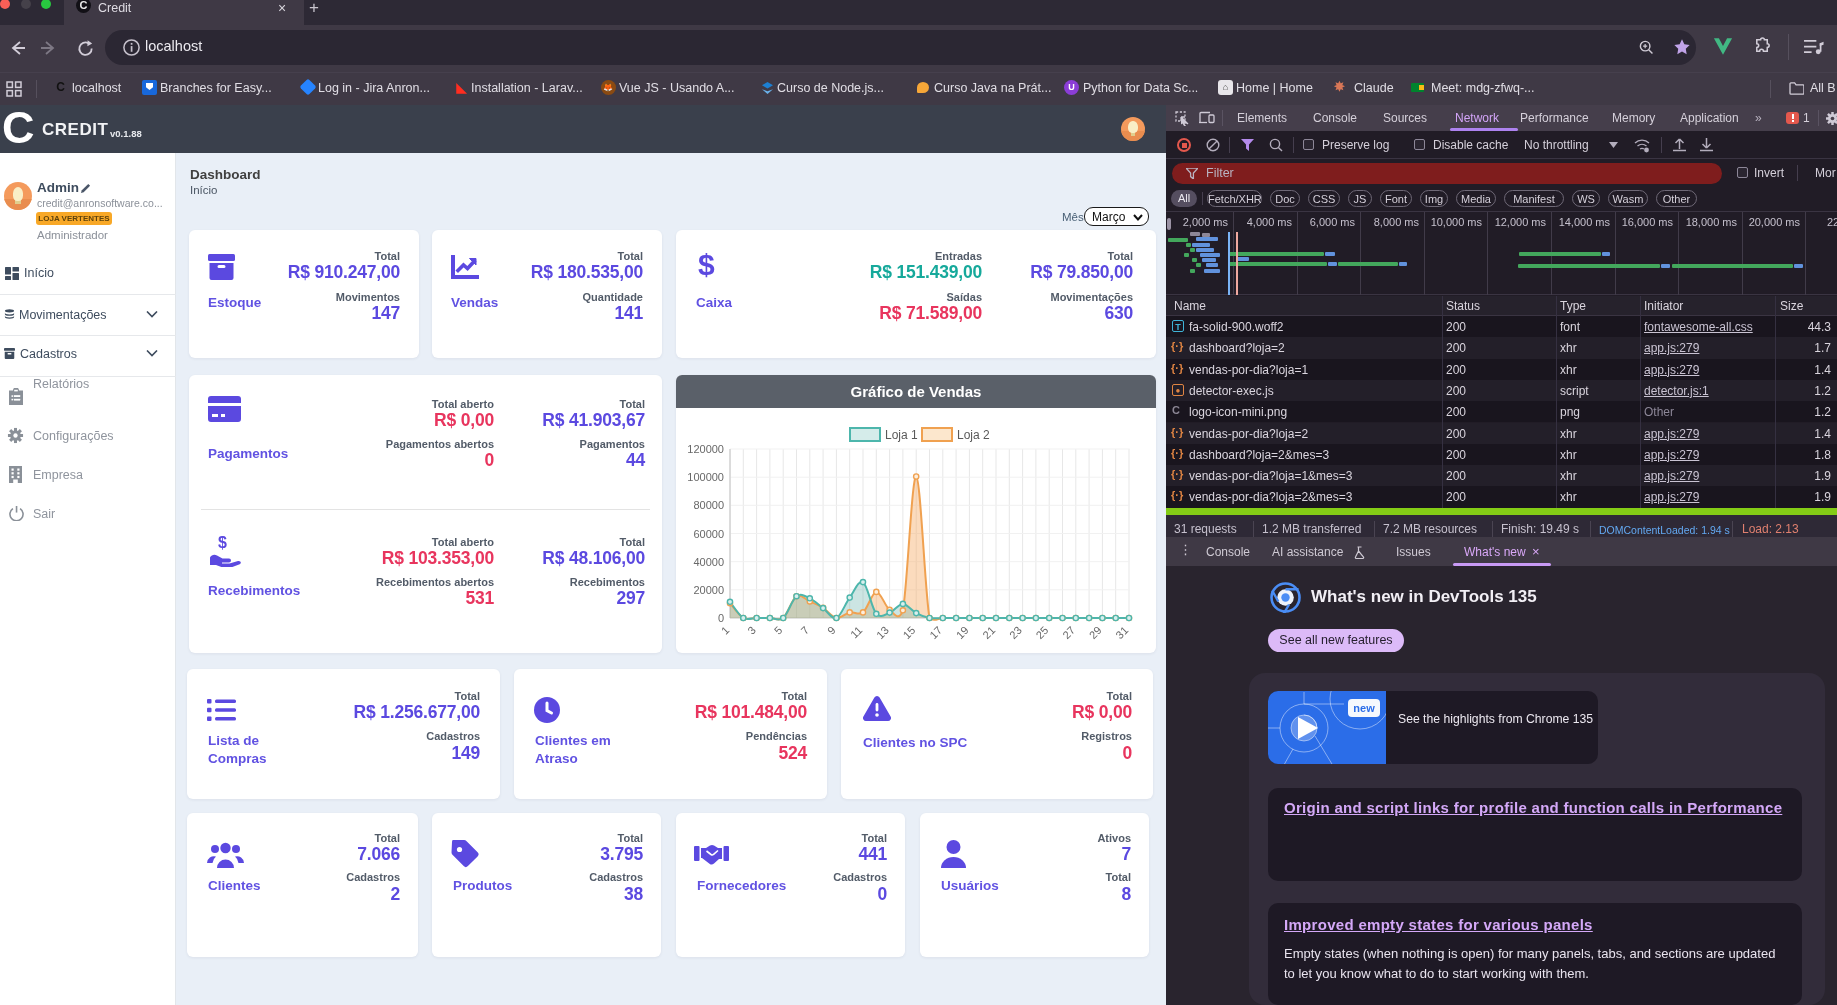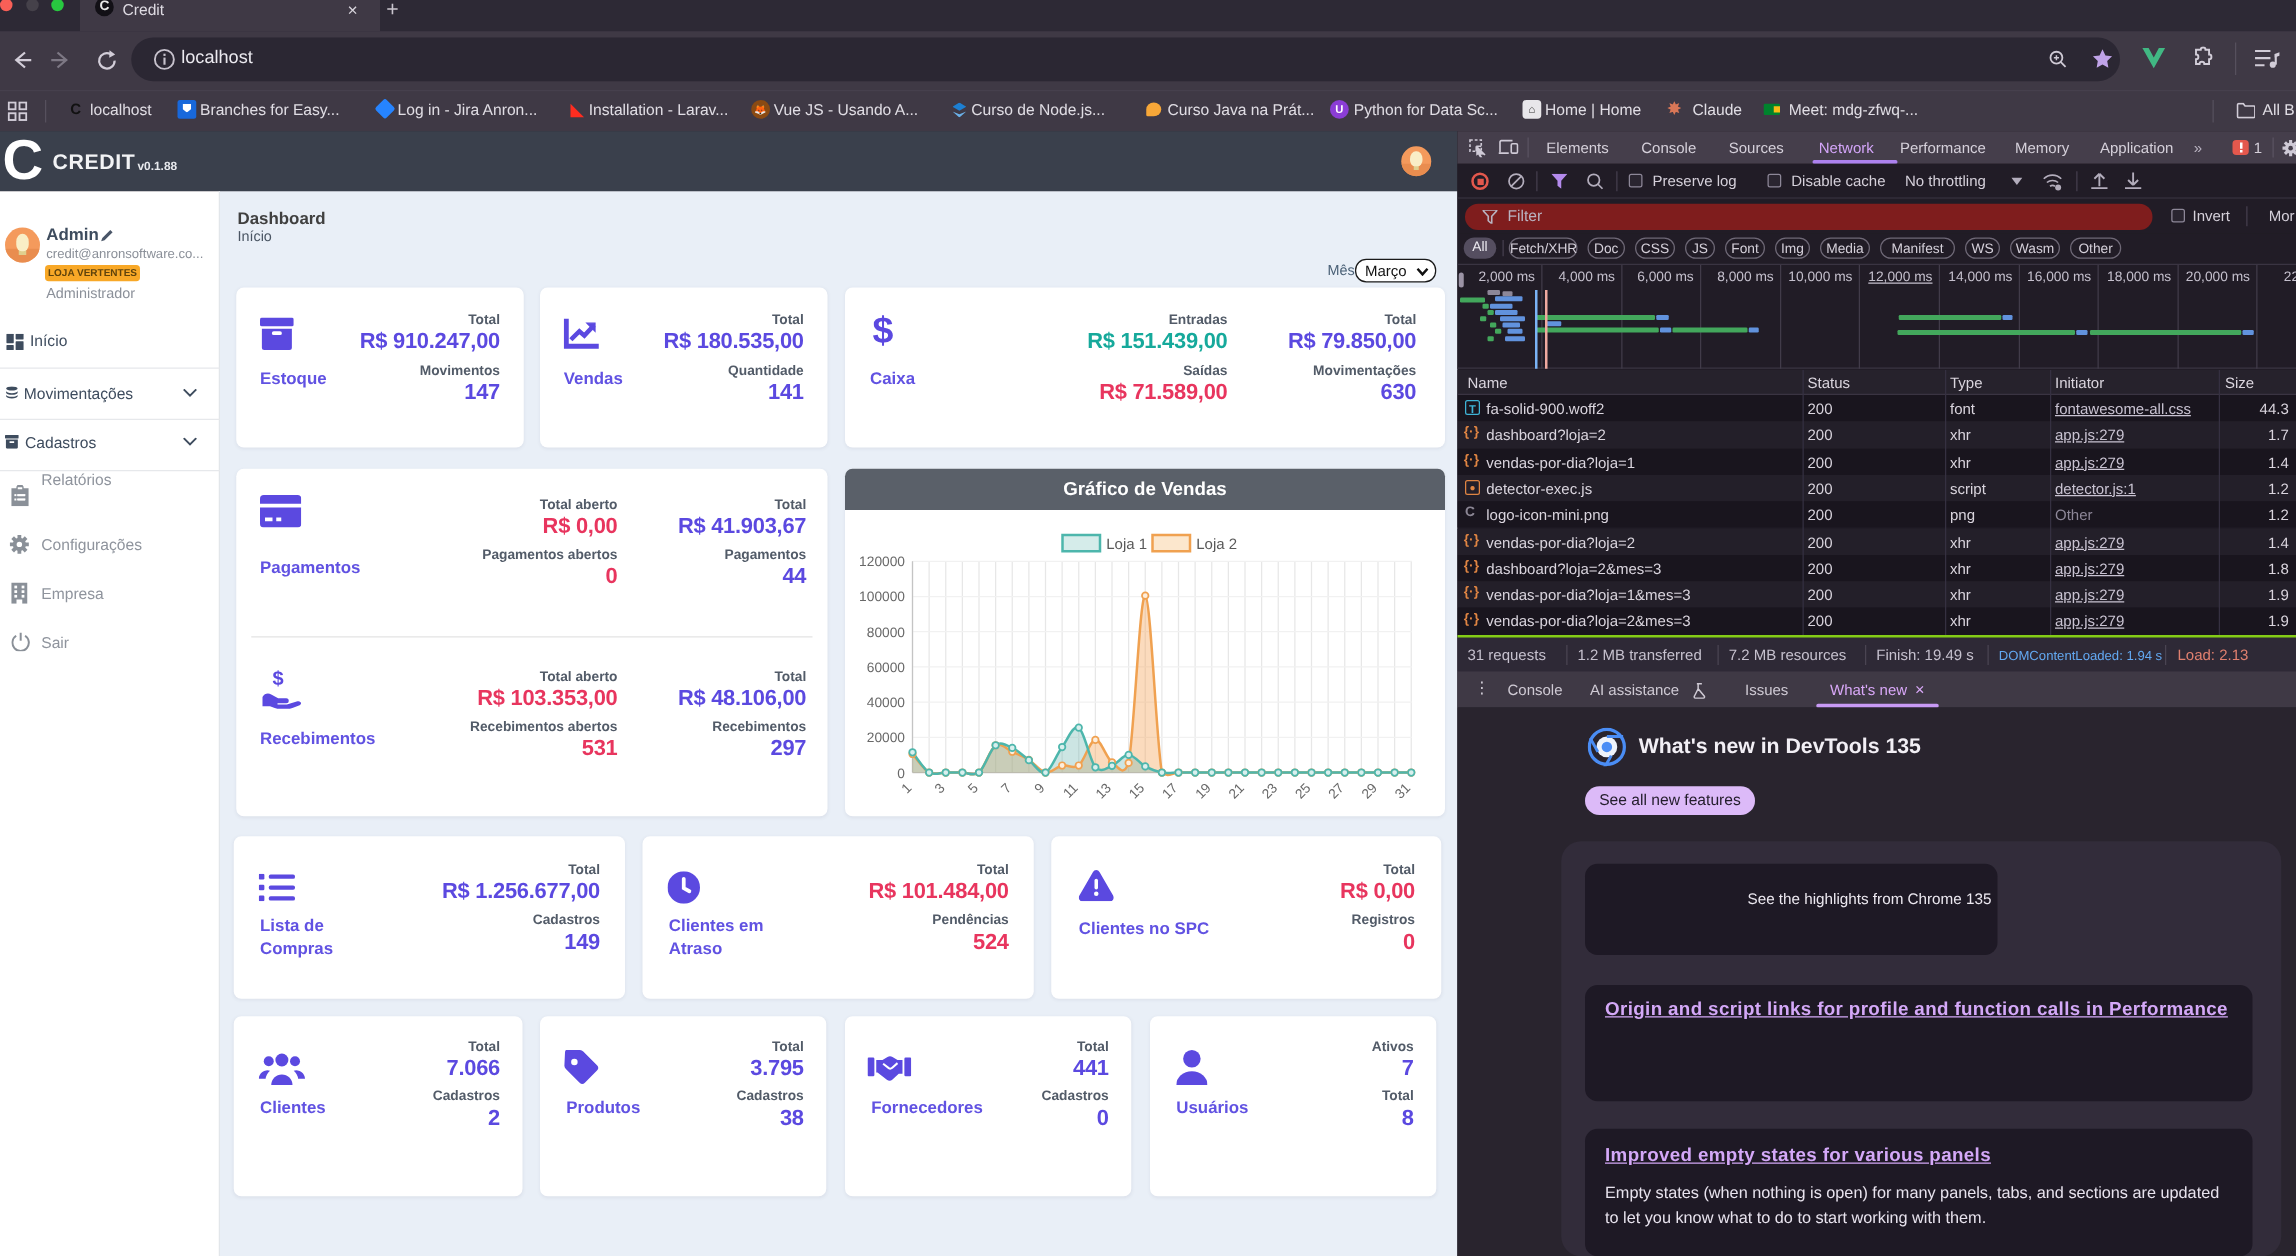--- a/index.html
+++ b/index.html
@@ -719,21 +719,21 @@
 <div class="abs" style="right:609px;top:4px;font-size:11px;color:#c5c0cd;">2,000 ms</div>
 <div class="vline" style="left:131px;top:0;height:83px;"></div>
 <div class="abs" style="right:545px;top:4px;font-size:11px;color:#c5c0cd;">4,000 ms</div>
 <div class="vline" style="left:194px;top:0;height:83px;"></div>
 <div class="abs" style="right:482px;top:4px;font-size:11px;color:#c5c0cd;">6,000 ms</div>
 <div class="vline" style="left:258px;top:0;height:83px;"></div>
 <div class="abs" style="right:418px;top:4px;font-size:11px;color:#c5c0cd;">8,000 ms</div>
 <div class="vline" style="left:321px;top:0;height:83px;"></div>
 <div class="abs" style="right:355px;top:4px;font-size:11px;color:#c5c0cd;">10,000 ms</div>
 <div class="vline" style="left:385px;top:0;height:83px;"></div>
-<div class="abs" style="right:291px;top:4px;font-size:11px;color:#c5c0cd;text-decoration:underline;">12,000 ms</div>
+<div class="abs" style="right:291px;top:4px;font-size:11px;color:#c5c0cd;">12,000 ms</div>
 <div class="vline" style="left:449px;top:0;height:83px;"></div>
 <div class="abs" style="right:227px;top:4px;font-size:11px;color:#c5c0cd;">14,000 ms</div>
 <div class="vline" style="left:512px;top:0;height:83px;"></div>
 <div class="abs" style="right:164px;top:4px;font-size:11px;color:#c5c0cd;">16,000 ms</div>
 <div class="vline" style="left:576px;top:0;height:83px;"></div>
 <div class="abs" style="right:100px;top:4px;font-size:11px;color:#c5c0cd;">18,000 ms</div>
 <div class="vline" style="left:639px;top:0;height:83px;"></div>
 <div class="abs" style="right:37px;top:4px;font-size:11px;color:#c5c0cd;">20,000 ms</div>
 <div class="abs" style="left:661px;top:4px;font-size:11px;color:#c5c0cd;">22</div>
 <div class="abs" style="left:1px;top:6px;width:4px;height:12px;background:#9b93a5;border-radius:2px;"></div>
@@ -845,21 +845,21 @@
 <div class="row-name">vendas-por-dia?loja=2&amp;mes=3</div>
 <div class="cell" style="left:280px;">200</div>
         <div class="cell" style="left:394px;">xhr</div>
 <div class="cell init" style="left:478px;color:#c9c3d2;">app.js:279</div>
 <div class="cell" style="right:6px;">1.9</div>
       </div>
 <div class="vline" style="left:276px;top:191px;height:212px;background:#353041;"></div>
 <div class="vline" style="left:390px;top:191px;height:212px;background:#353041;"></div>
 <div class="vline" style="left:474px;top:191px;height:212px;background:#353041;"></div>
 <div class="vline" style="left:609px;top:191px;height:212px;background:#353041;"></div>
-<div class="abs" style="left:0;top:403px;width:671px;height:29px;background:#2e2936;border-top:2px solid #84cc16;">
+<div class="abs" style="left:0;top:403px;width:671px;height:29px;background:#2e2936;border-top:7px solid #84cc16;">
 <div class="dtxt abs" style="left:8px;top:7px;color:#c6c1ce;">31 requests</div>
 <div class="abs" style="left:87px;top:6px;width:1px;height:16px;background:#4a4452;"></div>
 <div class="dtxt abs" style="left:96px;top:7px;color:#c6c1ce;">1.2 MB transferred</div>
 <div class="abs" style="left:208px;top:6px;width:1px;height:16px;background:#4a4452;"></div>
 <div class="dtxt abs" style="left:217px;top:7px;color:#c6c1ce;">7.2 MB resources</div>
 <div class="abs" style="left:326px;top:6px;width:1px;height:16px;background:#4a4452;"></div>
 <div class="dtxt abs" style="left:335px;top:7px;color:#c6c1ce;">Finish: 19.49 s</div>
 <div class="abs" style="left:424px;top:6px;width:1px;height:16px;background:#4a4452;"></div>
 <div class="abs" style="left:433px;top:8.5px;color:#63a9f2;font-size:10.5px;">DOMContentLoaded: 1.94 s</div>
 <div class="abs" style="left:566px;top:6px;width:1px;height:16px;background:#4a4452;"></div>
@@ -881,20 +881,34 @@
 <svg class="abs" style="left:104px;top:16px;" width="31" height="31" viewBox="0 0 31 31">
           <circle cx="15.5" cy="15.5" r="14" fill="none" stroke="#4a8df5" stroke-width="2.6"></circle>
           <circle cx="15.5" cy="15.5" r="8.3" fill="#eef3fb"></circle>
           <circle cx="15.5" cy="15.5" r="4.2" fill="#4a8df5"></circle>
           <path d="M15.5 7.2 h13 M8.3 19.5 L2.2 8.5 M19 22.5 L13 33" stroke="#4a8df5" stroke-width="2.4"></path>
         </svg>
 <div class="abs" style="left:145px;top:21px;font-size:17px;font-weight:bold;color:#f2eff5;">What's new in DevTools 135</div>
 <div class="abs" style="left:102px;top:63px;width:136px;height:23px;background:#dcbaf8;border-radius:12px;text-align:center;line-height:23px;font-size:12.5px;color:#231d2b;">See all new features</div>
 <div class="abs" style="left:83px;top:107px;width:576px;height:332px;background:#322c3a;border-radius:16px;">
   <div class="abs" style="left:19px;top:18px;width:330px;height:73px;background:#1e1925;border-radius:10px;">
+    <div class="abs" style="left:0;top:0;width:118px;height:73px;background:#2b6de8;border-radius:10px 0 0 10px;overflow:hidden;">
+      <svg width="118" height="73" viewBox="0 0 118 73">
+                <g stroke="rgba(255,255,255,0.45)" fill="none">
+                  <circle cx="36" cy="37" r="24"></circle>
+                  <circle cx="36" cy="37" r="13"></circle>
+                  <path d="M36 13 h40 M25 58 L8 88 M47 45 L70 83 M36 1 v12 M12 37 h-12 M36 24 a13 13 0 0 1 13 13"></path>
+                  <circle cx="92" cy="8" r="30"></circle>
+                </g>
+                <circle cx="36" cy="37" r="13" fill="rgba(255,255,255,0.25)"></circle>
+                <path d="M30 26 L50 37 L30 48 Z" fill="#fff"></path>
+                <rect x="80" y="8" width="32" height="18" rx="4" fill="#f5f8fd"></rect>
+                <text x="96" y="21" font-size="11" font-weight="bold" fill="#2b6de8" text-anchor="middle">new</text>
+              </svg>
+    </div>
     <div class="abs" style="left:130px;top:21px;font-size:12.2px;color:#ece8f0;white-space:nowrap;">See the highlights from Chrome 135</div>
   </div>
   <div class="wn-card" style="left:19px;top:115px;width:534px;height:93px;">
     <div class="wn-h" style="left:16px;top:11px;">Origin and script links for profile and function calls in Performance</div>
   </div>
   <div class="wn-card" style="left:19px;top:230px;width:534px;height:102px;">
     <div class="wn-h" style="left:16px;top:13px;">Improved empty states for various panels</div>
     <div class="wn-p" style="left:16px;top:41px;width:500px;">Empty states (when nothing is open) for many panels, tabs, and sections are updated to let you know what to do to start working with them.</div>
   </div>
 </div>

